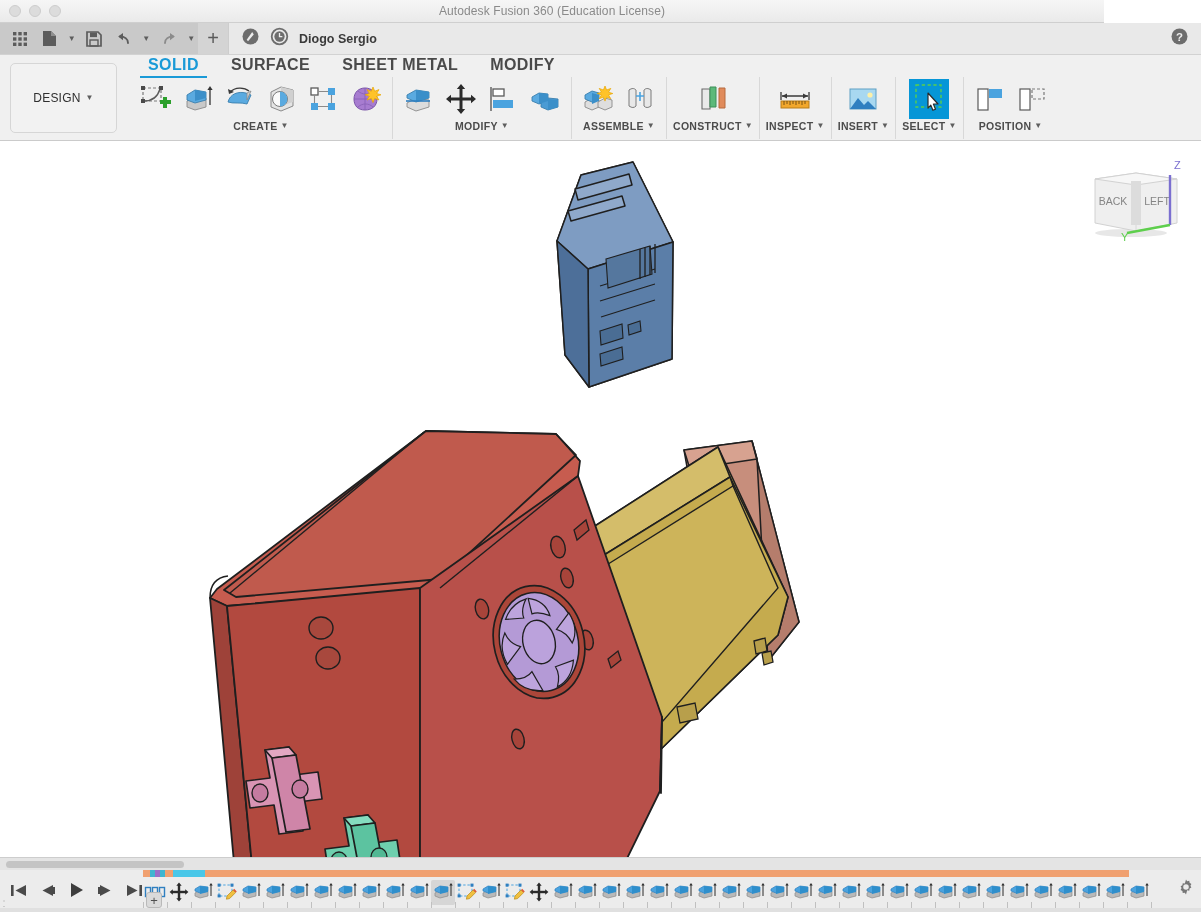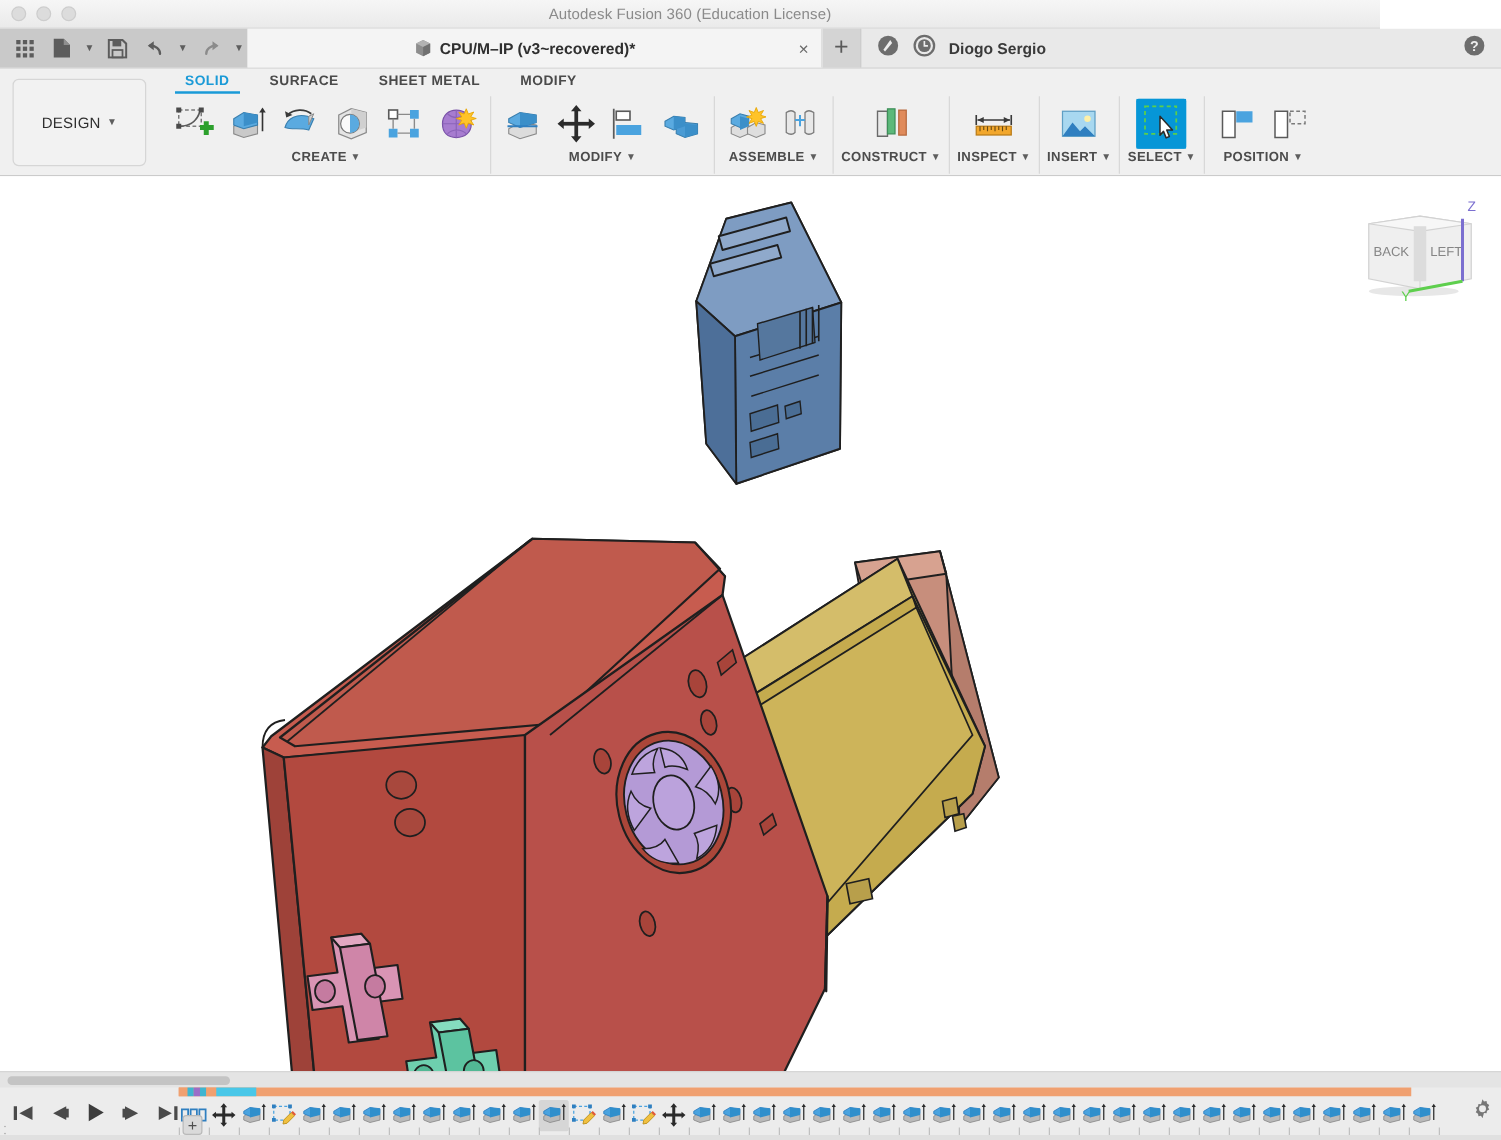--- a/index.html
+++ b/index.html
@@ -79,21 +79,21 @@
     display: flex; align-items: center; justify-content: center;
     font-size: 12px; color: #2f2f2f; letter-spacing: .2px;
   }
   .design-btn .caretd { margin-left: 5px; }
 
   .rtabs {
     position: absolute; left: 132px; top: 0; height: 21px;
     display: flex; align-items: center; gap: 0;
   }
   .rtab {
-    font-size: 11px; color: #4a4a4a; font-weight: 700;
+    font-size: 16px; color: #4a4a4a; font-weight: 700;
     letter-spacing: .4px; padding: 3px 16px 4px 16px; position: relative; text-align: right;
   }
   .rtab.active { color: #1a9ad7; }
   .rtab.active::after {
     content: ""; position: absolute; left: 8px; right: 8px; bottom: 0;
     height: 2px; background: #1a9ad7;
   }
 
   .panels {
     position: absolute; left: 130px; top: 22px; right: 0; height: 62px;
@@ -242,31 +242,20 @@
         <svg width="18" height="14" viewBox="0 0 18 14">
           <path d="M5 11c0-4 3.5-6.5 8-6.5" fill="none" stroke="#8b8b8b" stroke-width="1.9" stroke-linecap="round"></path>
           <path d="M10 1l4.8 3.6L10 8.2z" fill="#8b8b8b"></path>
         </svg>
       </div>
       <div class="qbtn small">
           <span class="caretd">▼</span>
         </div>
     </div>
 
-    <div class="doc-tab">
-      <span class="cube">
-        <svg width="15" height="15" viewBox="0 0 16 16">
-          <path d="M8 1l6 3v8l-6 3-6-3V4z" fill="#8d8d8d"></path>
-          <path d="M8 1l6 3-6 3-6-3z" fill="#b2b2b2"></path>
-          <path d="M8 7v8l6-3V4z" fill="#707070"></path>
-        </svg>
-      </span>
-      <span class="tname">CPU/M–IP (v3~recovered)*</span>
-      <span class="tab-close">×</span>
-    </div>
 
     <div class="tab-plus">+</div>
 
     <div class="tabstrip-right">
       <span>
         <svg width="19" height="19" viewBox="0 0 20 20">
           <circle cx="10" cy="10" r="8.4" fill="#6d6d6d"></circle>
           <path d="M6 13.5 11.8 5.2l1.6 2.6L7.4 15z" fill="#ededed"></path>
         </svg>
       </span>

